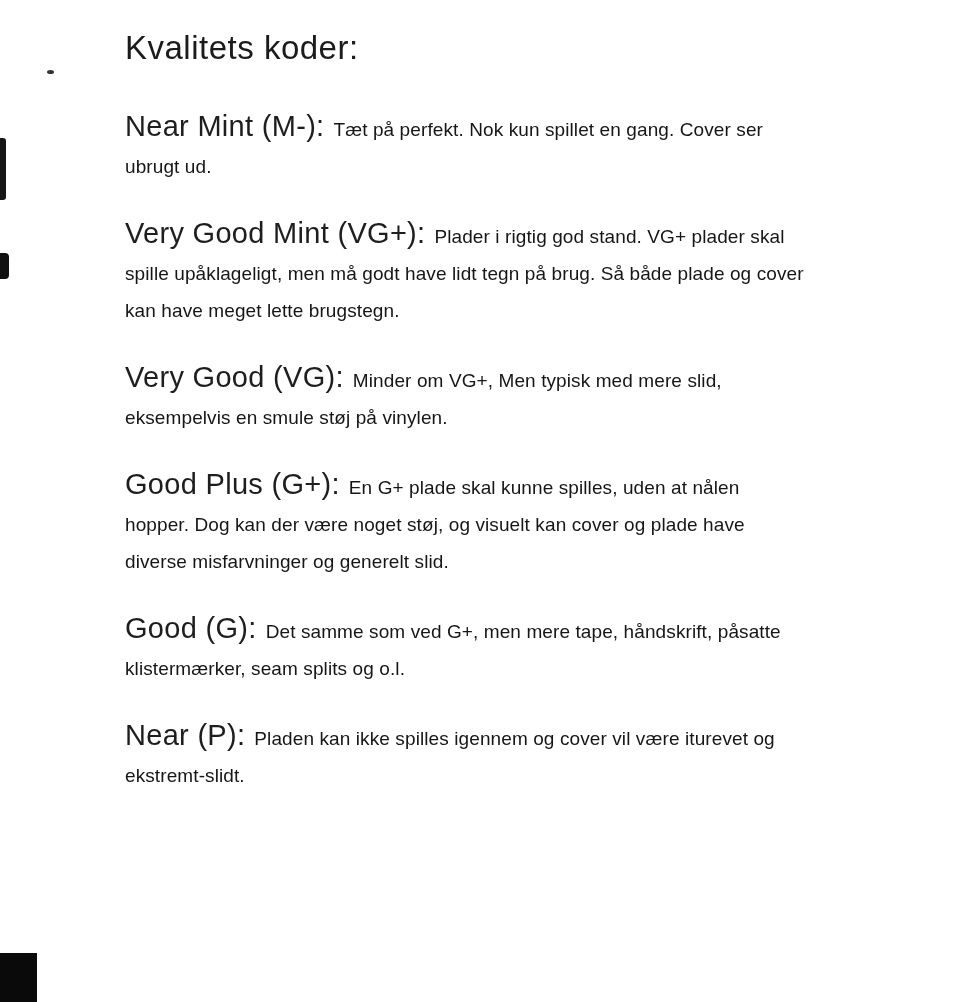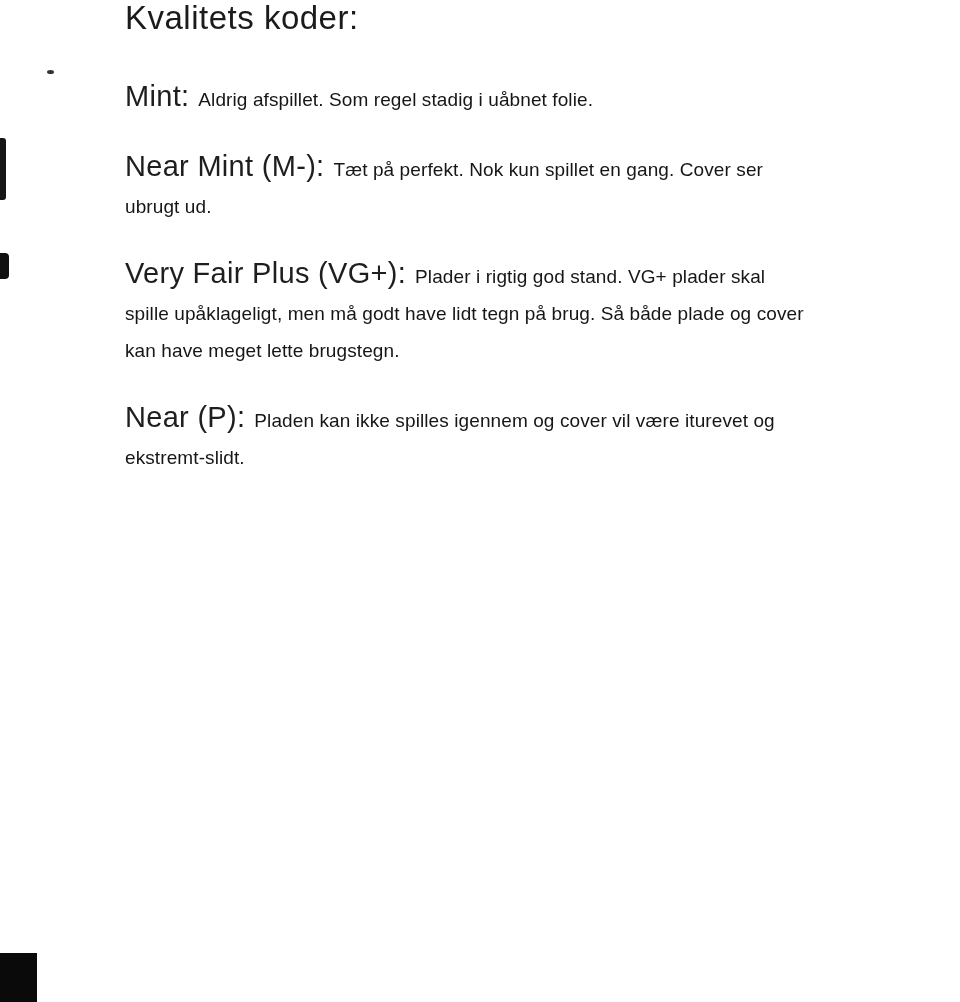--- a/index.html
+++ b/index.html
@@ -11,21 +11,21 @@
     overflow: hidden;
     font-family: "Liberation Sans", "DejaVu Sans", sans-serif;
     color: #1c1c1c;
     position: relative;
   }
 
   .page {
     position: relative;
     width: 878px;
     height: 1002px;
-    padding: 0 70px 0 125px;
+    padding: 30px 70px 0 125px;
   }
 
   .doc-title {
     font-size: 33px;
     font-weight: 400;
     letter-spacing: 0.5px;
     color: #1b1b1b;
     margin-bottom: 42px;
     line-height: 1.1;
   }
@@ -70,35 +70,41 @@
     background: #0a0a0a;
   }
 </style>
 </head>
 <body>
 
 <div class="page">
 
   <h1 class="doc-title">Kvalitets koder:</h1>
 
-  <p class="entry">
-    <span class="term">Mint:</span><span class="desc">Aldrig afspillet. Som regel stadig i uåbnet folie.</span>
-  </p>
 
   <p class="entry">
     <span class="term">Near Mint (M-):</span><span class="desc">Tæt på perfekt. Nok kun spillet en gang. Cover ser ubrugt ud.</span>
   </p>
 
 
   <p class="entry">
-    <span class="term">Very Fair Plus (VG+):</span><span class="desc">Plader i rigtig god stand. VG+ plader skal spille upåklageligt, men må godt have lidt tegn på brug. Så både plade og cover kan have meget lette brugstegn.</span>
+    <span class="term">Very Good Mint (VG+):</span><span class="desc">Plader i rigtig god stand. VG+ plader skal spille upåklageligt, men må godt have lidt tegn på brug. Så både plade og cover kan have meget lette brugstegn.</span>
   </p>
 
+  <p class="entry">
+    <span class="term">Very Good (VG):</span><span class="desc">Minder om VG+, Men typisk med mere slid, eksempelvis en smule støj på vinylen.</span>
+  </p>
 
+  <p class="entry">
+    <span class="term">Good Plus (G+):</span><span class="desc">En G+ plade skal kunne spilles, uden at nålen hopper. Dog kan der være noget støj, og visuelt kan cover og plade have diverse misfarvninger og generelt slid.</span>
+  </p>
 
+  <p class="entry">
+    <span class="term">Good (G):</span><span class="desc">Det samme som ved G+, men mere tape, håndskrift, påsatte klistermærker, seam splits og o.l.</span>
+  </p>
 
 
   <p class="entry">
     <span class="term">Near (P):</span><span class="desc">Pladen kan ikke spilles igennem og cover vil være iturevet og ekstremt-slidt.</span>
   </p>
 
   <div class="artifact dot-top"></div>
   <div class="artifact edge-mark-1"></div>
   <div class="artifact edge-mark-2"></div>
   <div class="artifact corner-bar"></div>

